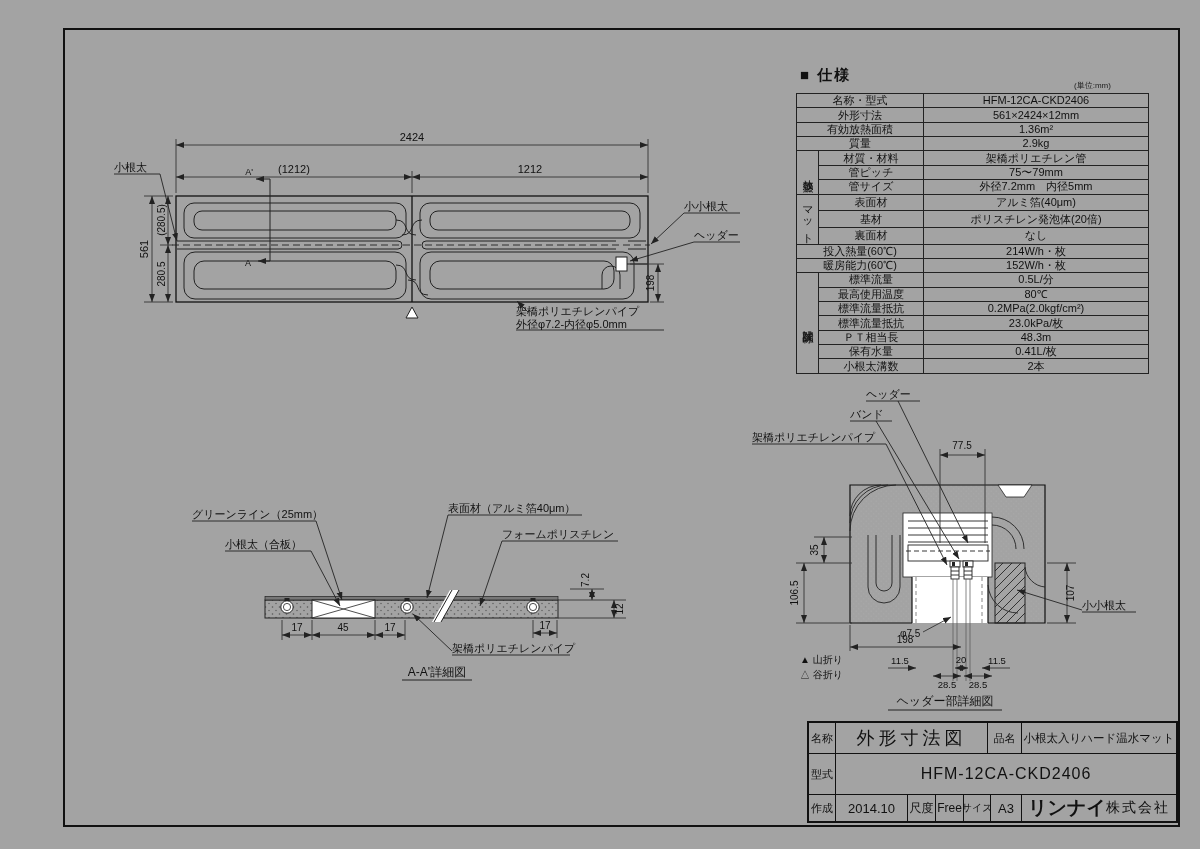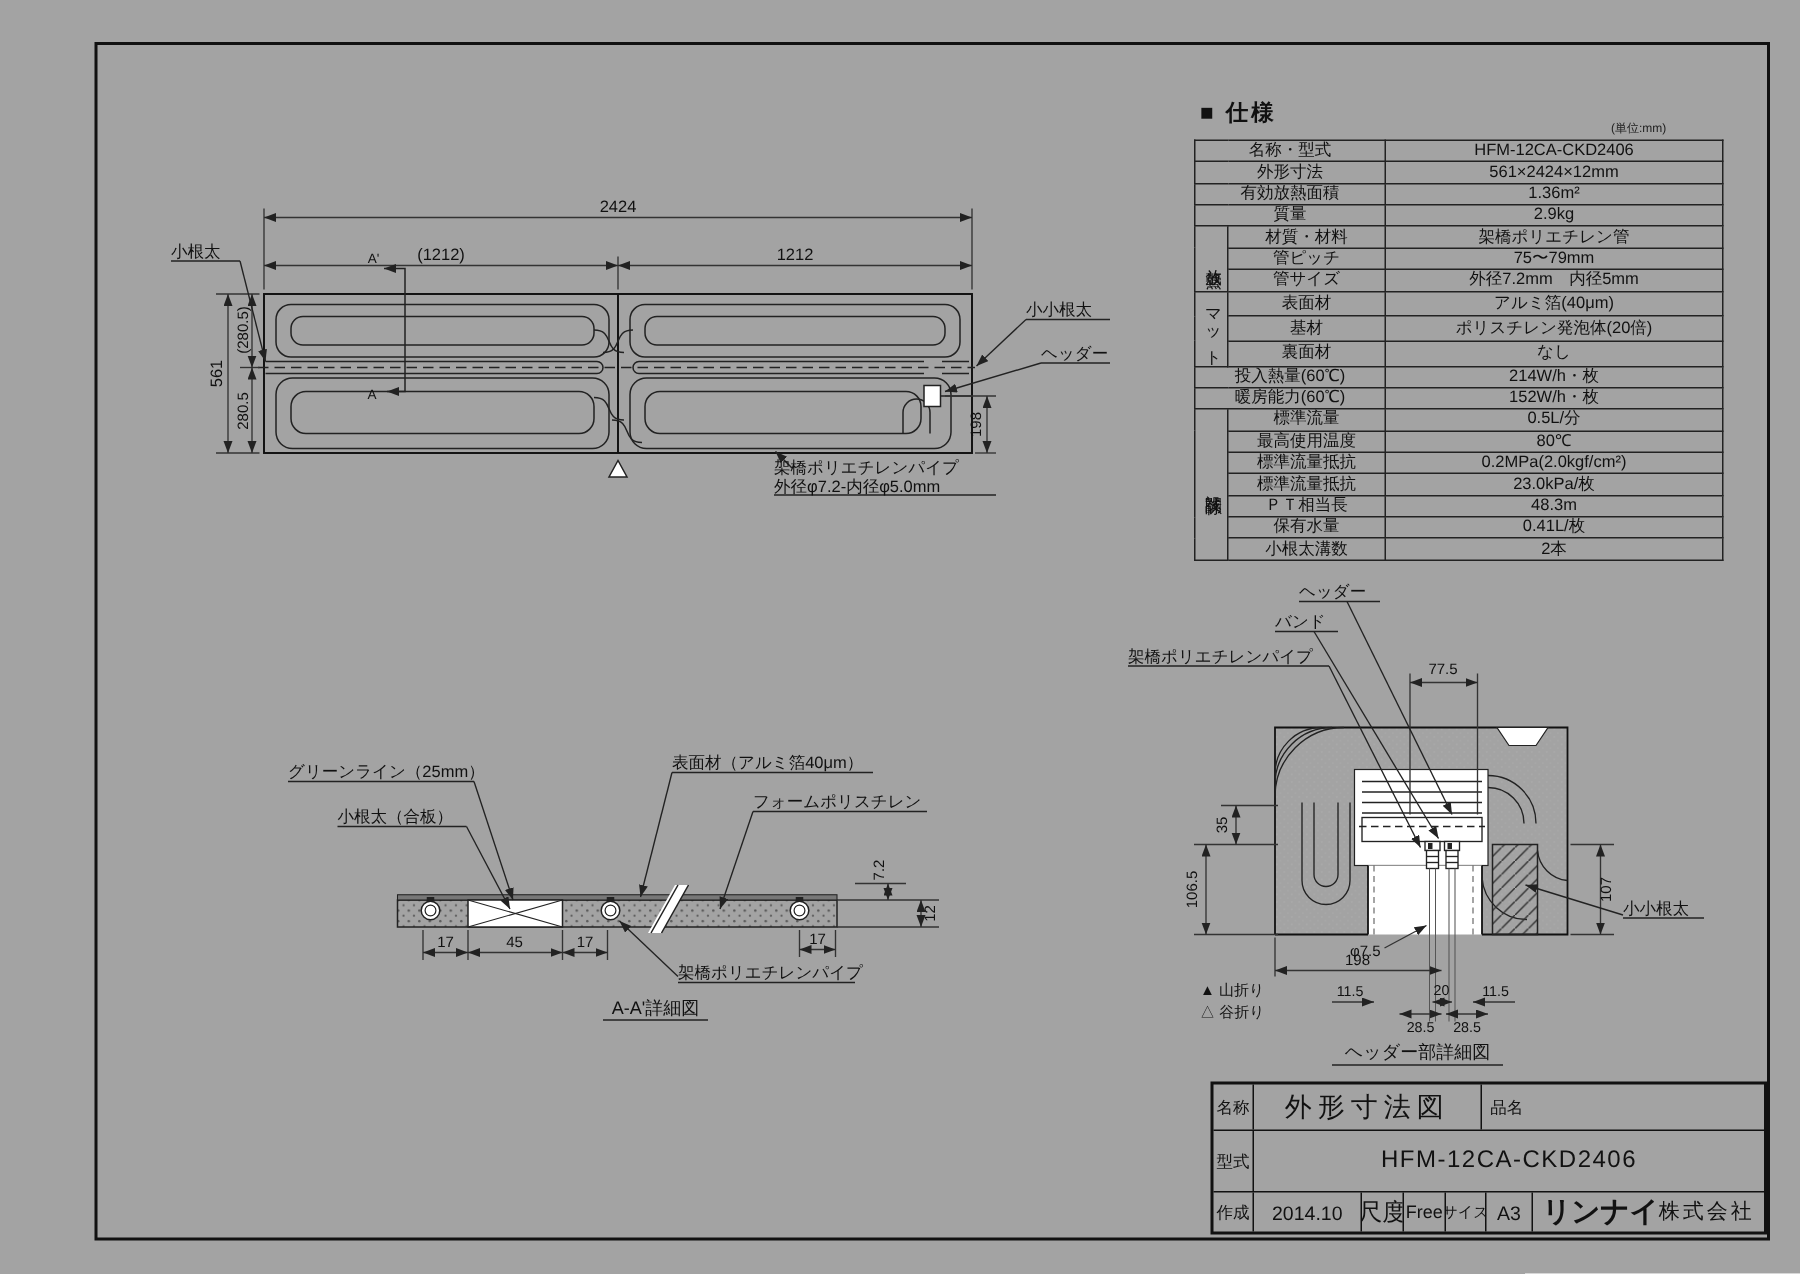--- a/index.html
+++ b/index.html
@@ -408,29 +408,30 @@
     <text x="342" y="224" font-size="11">小小根太</text>
     <text x="205" y="320" font-size="12" text-anchor="middle">ヘッダー部詳細図</text>
     <line x1="148" y1="325" x2="262" y2="325" stroke="#222"></line>
   </svg>
 
   <div class="abs tblock">
     <div class="trow" style="height:30px">
       <div class="tcell" style="width:26px;font-size:11px">名称</div>
       <div class="tcell" style="width:152px;font-size:18px;letter-spacing:4px">外形寸法図</div>
       <div class="tcell" style="width:34px;font-size:11px">品名</div>
+      <div class="tcell" style="flex:1;font-size:11.5px">小根太入りハード温水マット</div>
     </div>
     <div class="trow" style="height:40px">
       <div class="tcell" style="width:26px;font-size:11px">型式</div>
       <div class="tcell" style="flex:1;font-size:16px;letter-spacing:1px">HFM-12CA-CKD2406</div>
     </div>
     <div class="trow" style="flex:1">
       <div class="tcell" style="width:26px;font-size:11px">作成</div>
       <div class="tcell" style="width:72px;font-size:13px">2014.10</div>
-      <div class="tcell" style="width:28px;font-size:16px">尺度</div>
+      <div class="tcell" style="width:28px;font-size:12px">尺度</div>
       <div class="tcell" style="width:28px;font-size:12px">Free</div>
       <div class="tcell" style="width:27px;font-size:10px">サイズ</div>
       <div class="tcell" style="width:31px;font-size:13px">A3</div>
       <div class="tcell" style="flex:1;gap:0">
         <span style="font-size:19px;font-weight:bold">リンナイ</span>
         <span style="font-size:14px;letter-spacing:2px">株式会社</span>
       </div>
     </div>
   </div>
 

